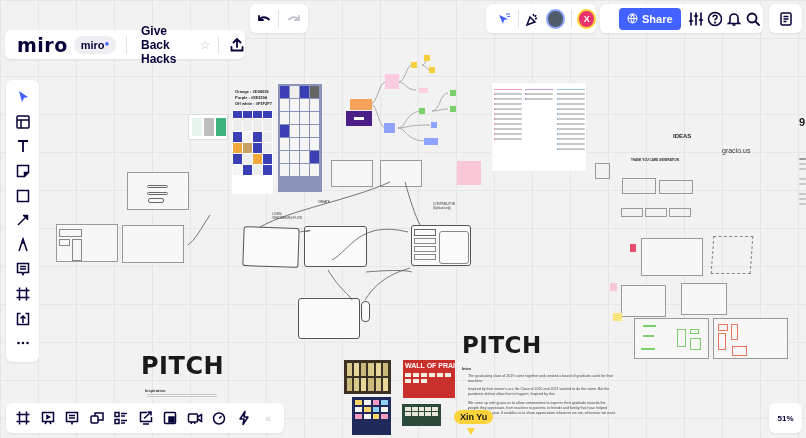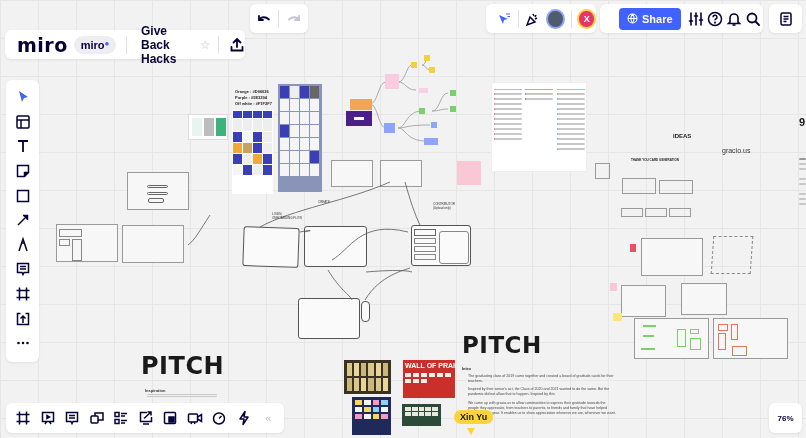--- a/index.html
+++ b/index.html
@@ -603,13 +603,13 @@
       </svg>
   </span>
   <span class="icon-btn">
     <svg viewBox="0 0 16 16" fill="none" stroke="#050038" stroke-width="1.5" stroke-linejoin="round">
         <path d="M9 1.5 4 9h4l-1 5.5L12 7H8z"></path>
       </svg>
   </span>
   <span class="icon-btn" style="color:#c3c2cf;font-size:11px;">«</span>
 </div>
 
-<div class="zoom-box">76%</div>
+<div class="zoom-box">51%</div>
 
 </body></html>

